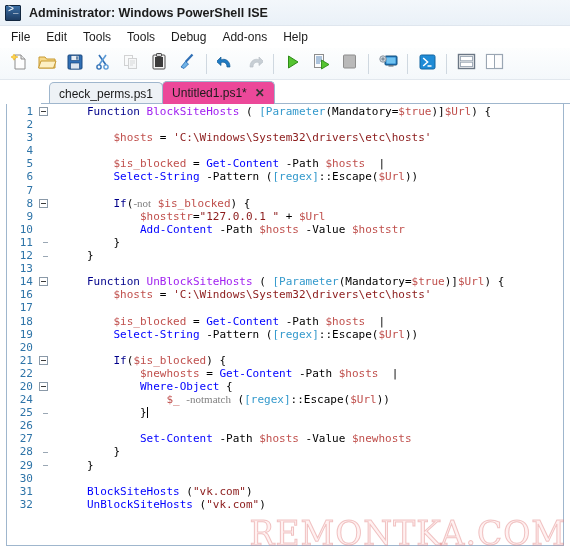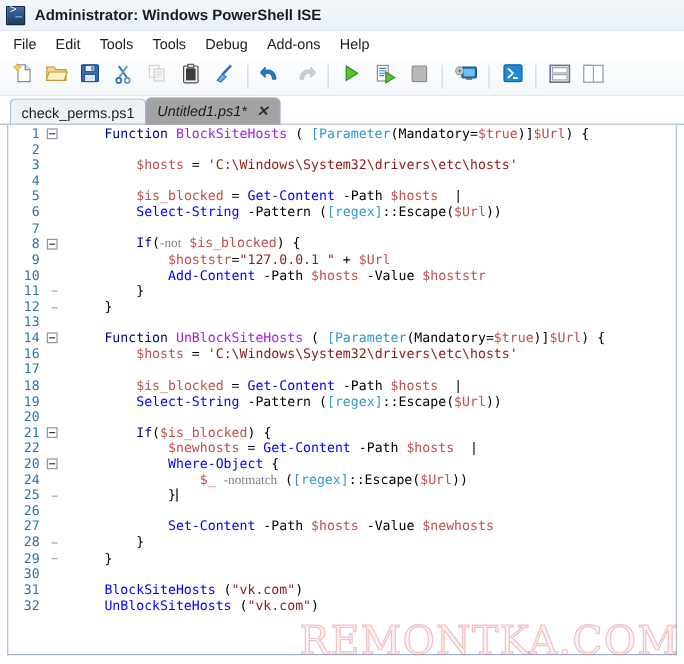--- a/index.html
+++ b/index.html
@@ -80,44 +80,44 @@
     margin: 0 4px;
   }
 
   
   .tabstrip {
     height: 24px;
     background: #ffffff;
     display: flex; align-items: flex-end;
     padding-left: 8px;
     position: relative;
+    margin-left: 41px;
   }
   .tabstrip::after {
     content:""; position: absolute; left:0; right:0; bottom:0;
     height:1px; background:#9fb6cd;
   }
   .tab {
     height: 22px;
     display: flex; align-items: center;
     padding: 0 9px;
     font-size: 12px;
     border: 1px solid #9fb6cd;
     border-bottom: none;
     border-radius: 5px 5px 0 0;
     background: #eef2f6;
     color: #1b1b1b;
     margin-right: -1px;
     position: relative;
     white-space: nowrap;
   }
   .tab.active {
-    background: #a3a3a3;
+    background: #ec4899;
     z-index: 3;
     height: 23px;
-    font-style: italic;
   }
   .tab-close {
     margin-left: 8px;
     font-size: 12px;
     font-weight: bold;
     color: #333;
     line-height: 1;
   }
 
   

